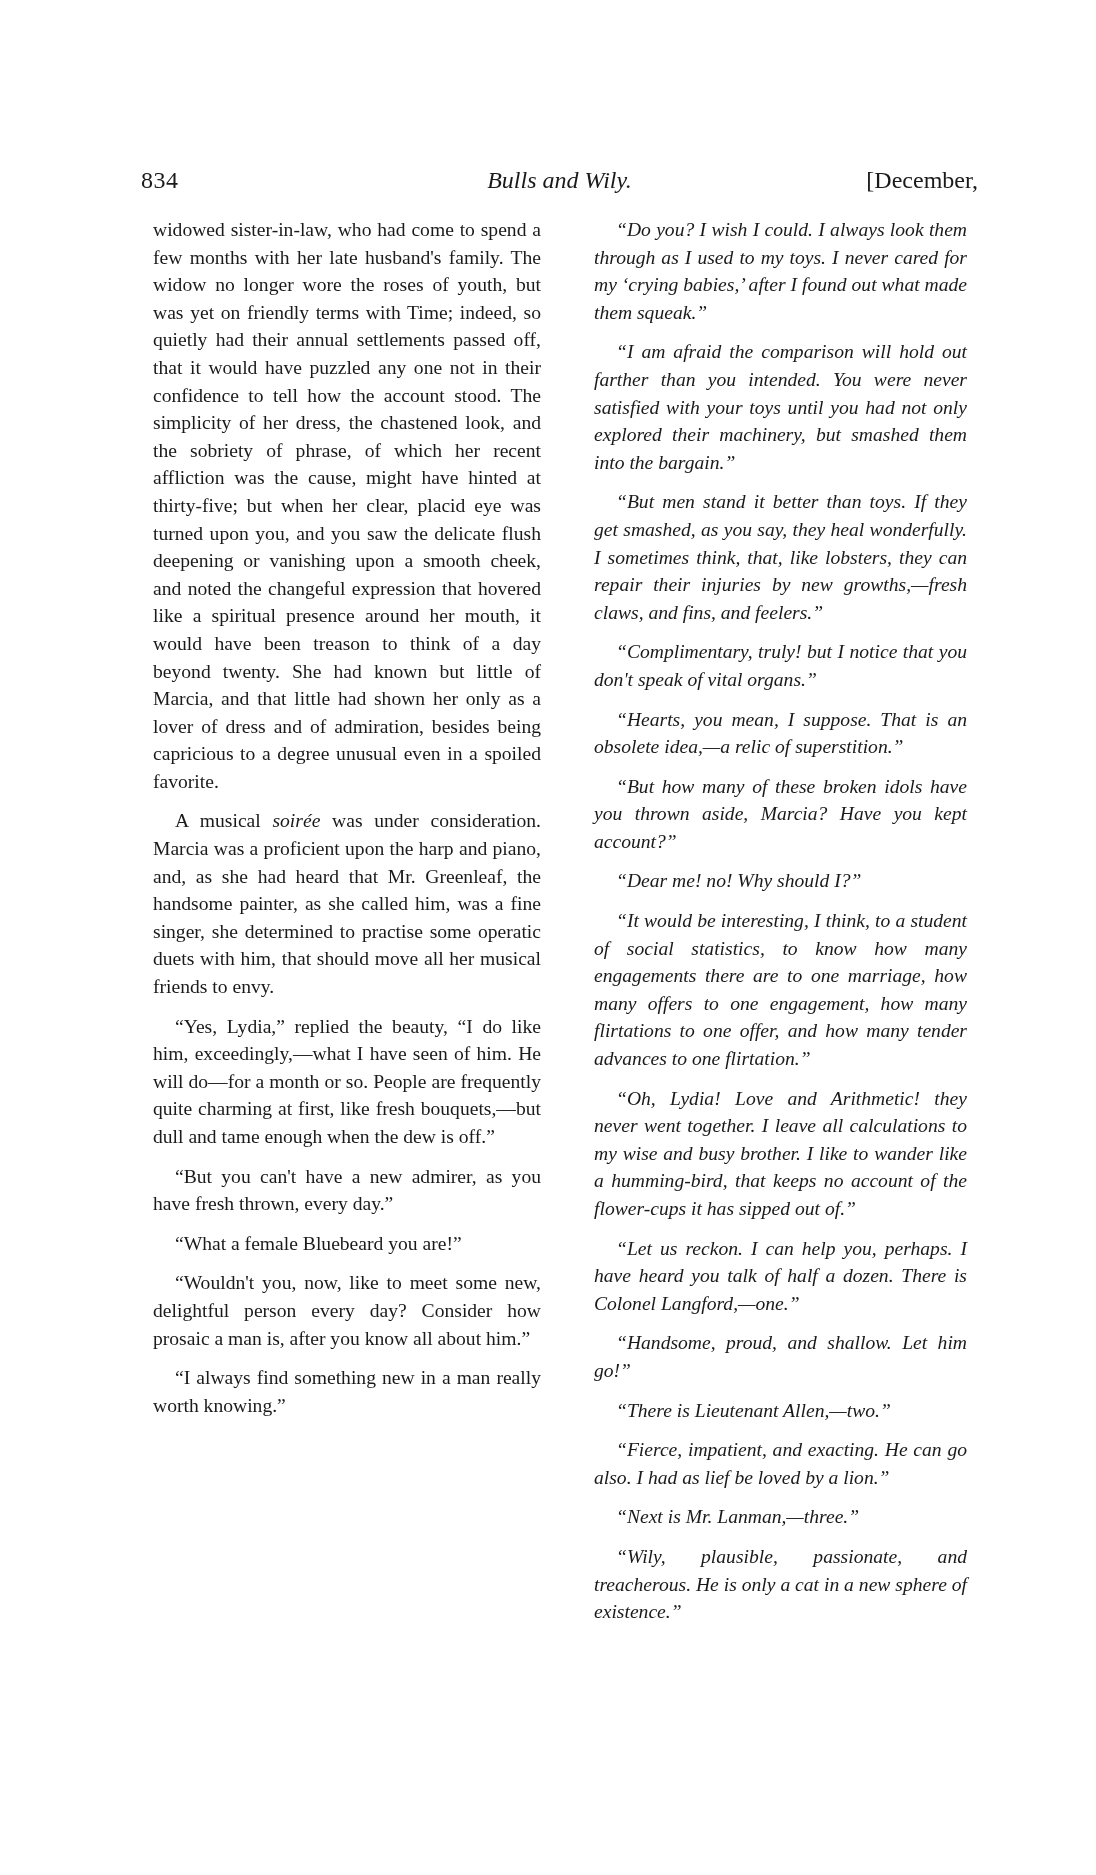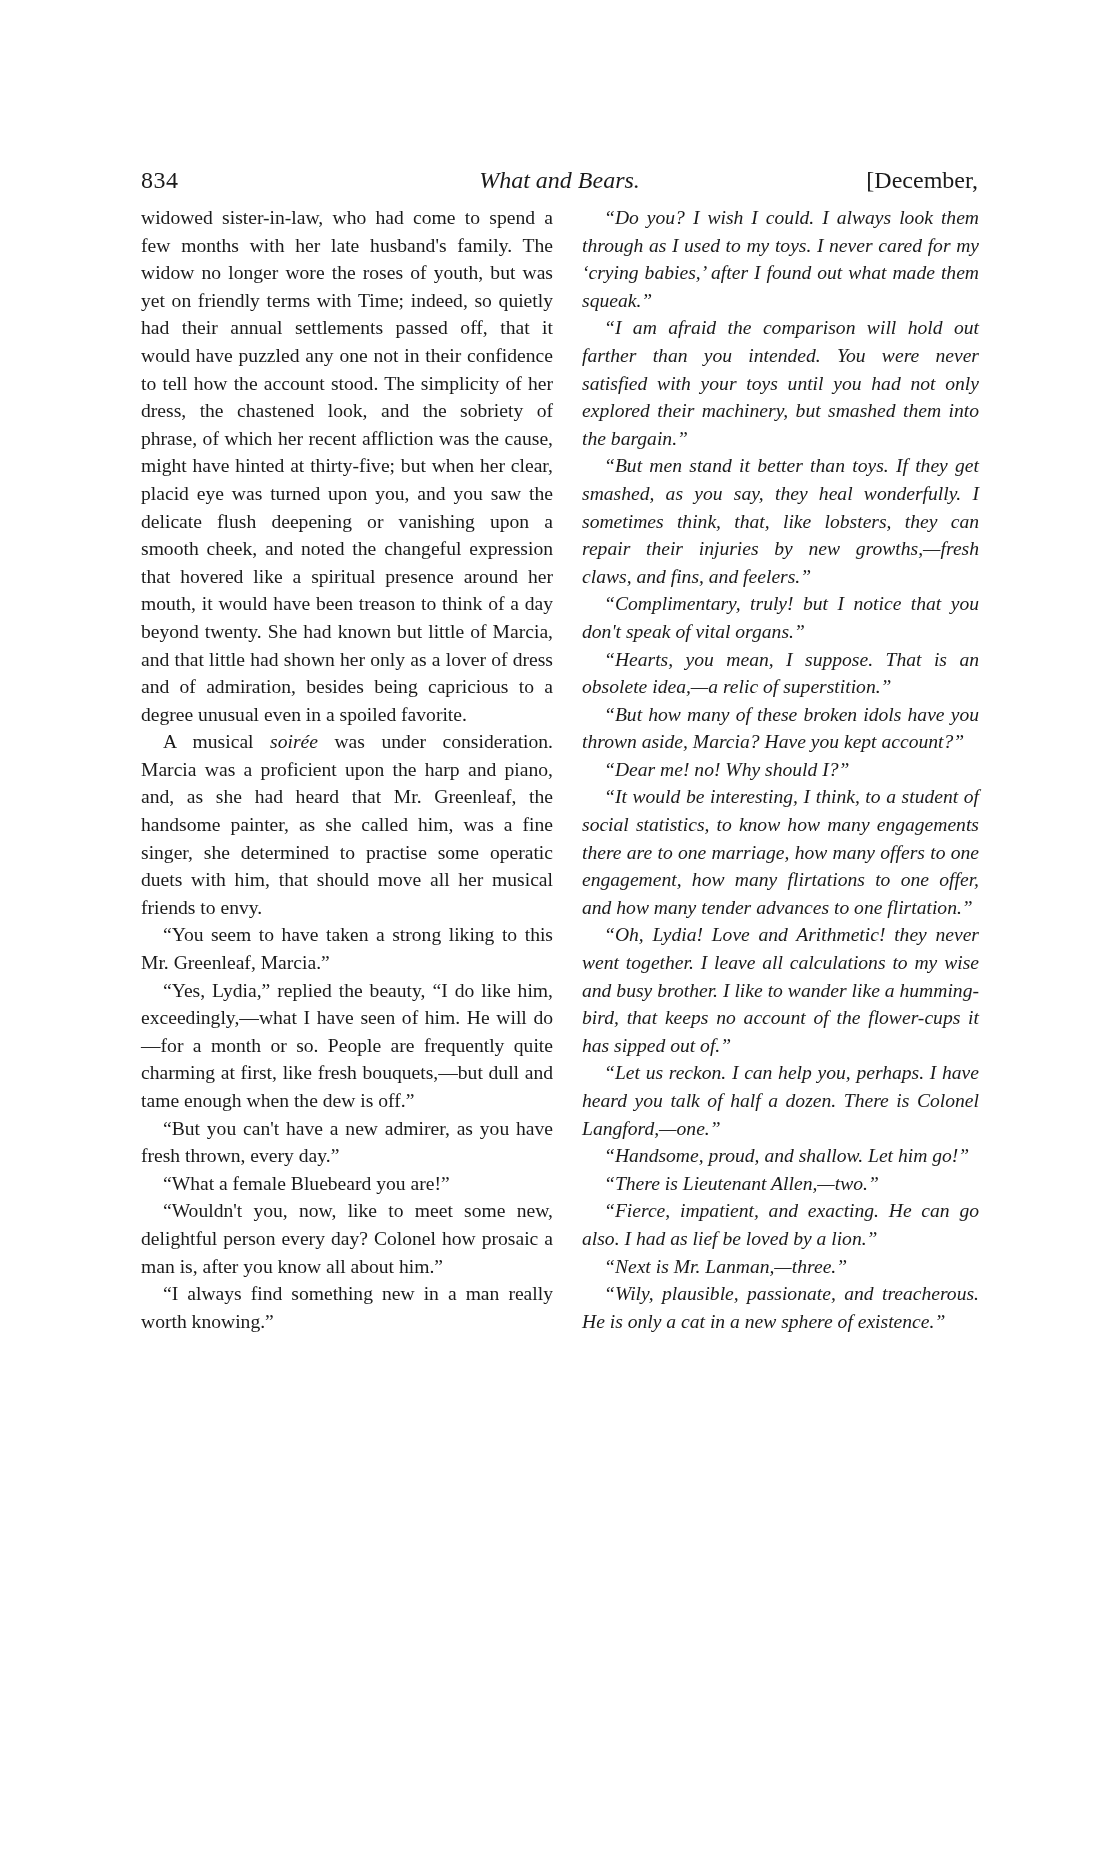--- a/index.html
+++ b/index.html
@@ -56,47 +56,46 @@
     .col-left {
       left: 141px;
       width: 412px;
     }
     .col-right {
       left: 582px;
       width: 397px;
       font-style: italic;
     }
     .para {
-      margin: 0;
+      margin: 12px;
       text-indent: 22px;
     }
     .para.no-indent {
       text-indent: 0;
     }
     .para .em {
       font-style: italic;
     }
   </style>
 </head>
 <body>
 
 <div class="running-head">
   <span class="page-number">834</span>
-  <span class="running-title">What and Bears.</span>
+  <span class="running-title">Bulls and Wily.</span>
   <span class="running-month">[December,</span>
 </div>
 
 <div class="column col-left">
   <p class="para no-indent">widowed sister-in-law, who had come to spend a few months with her late husband's family.  The widow no longer wore the roses of youth, but was yet on friendly terms with Time; indeed, so quietly had their annual settlements passed off, that it would have puzzled any one not in their confidence to tell how the account stood.  The simplicity of her dress, the chastened look, and the sobriety of phrase, of which her recent affliction was the cause, might have hinted at thirty-five; but when her clear, placid eye was turned upon you, and you saw the delicate flush deepening or vanishing upon a smooth cheek, and noted the changeful expression that hovered like a spiritual presence around her mouth, it would have been treason to think of a day beyond twenty.  She had known but little of Marcia, and that little had shown her only as a lover of dress and of admiration, besides being capricious to a degree unusual even in a spoiled favorite.</p>
   <p class="para"><span>A musical </span><span class="em">soirée</span><span> was under consideration.  Marcia was a proficient upon the harp and piano, and, as she had heard that Mr. Greenleaf, the handsome painter, as she called him, was a fine singer, she determined to practise some operatic duets with him, that should move all her musical friends to envy.</span></p>
-  <p class="para">“You seem to have taken a strong liking to this Mr. Greenleaf, Marcia.”</p>
   <p class="para">“Yes, Lydia,” replied the beauty, “I do like him, exceedingly,—what I have seen of him.  He will do—for a month or so.  People are frequently quite charming at first, like fresh bouquets,—but dull and tame enough when the dew is off.”</p>
   <p class="para">“But you can't have a new admirer, as you have fresh thrown, every day.”</p>
   <p class="para">“What a female Bluebeard you are!”</p>
-  <p class="para">“Wouldn't you, now, like to meet some new, delightful person every day? Colonel how prosaic a man is, after you know all about him.”</p>
+  <p class="para">“Wouldn't you, now, like to meet some new, delightful person every day? Consider how prosaic a man is, after you know all about him.”</p>
   <p class="para">“I always find something new in a man really worth knowing.”</p>
 </div>
 
 <div class="column col-right">
   <p class="para">“Do you?  I wish I could.  I always look them through as I used to my toys.  I never cared for my ‘crying babies,’ after I found out what made them squeak.”</p>
   <p class="para">“I am afraid the comparison will hold out farther than you intended.  You were never satisfied with your toys until you had not only explored their machinery, but smashed them into the bargain.”</p>
   <p class="para">“But men stand it better than toys. If they get smashed, as you say, they heal wonderfully.  I sometimes think, that, like lobsters, they can repair their injuries by new growths,—fresh claws, and fins, and feelers.”</p>
   <p class="para">“Complimentary, truly! but I notice that you don't speak of vital organs.”</p>
   <p class="para">“Hearts, you mean, I suppose.  That is an obsolete idea,—a relic of superstition.”</p>
   <p class="para">“But how many of these broken idols have you thrown aside, Marcia?  Have you kept account?”</p>

